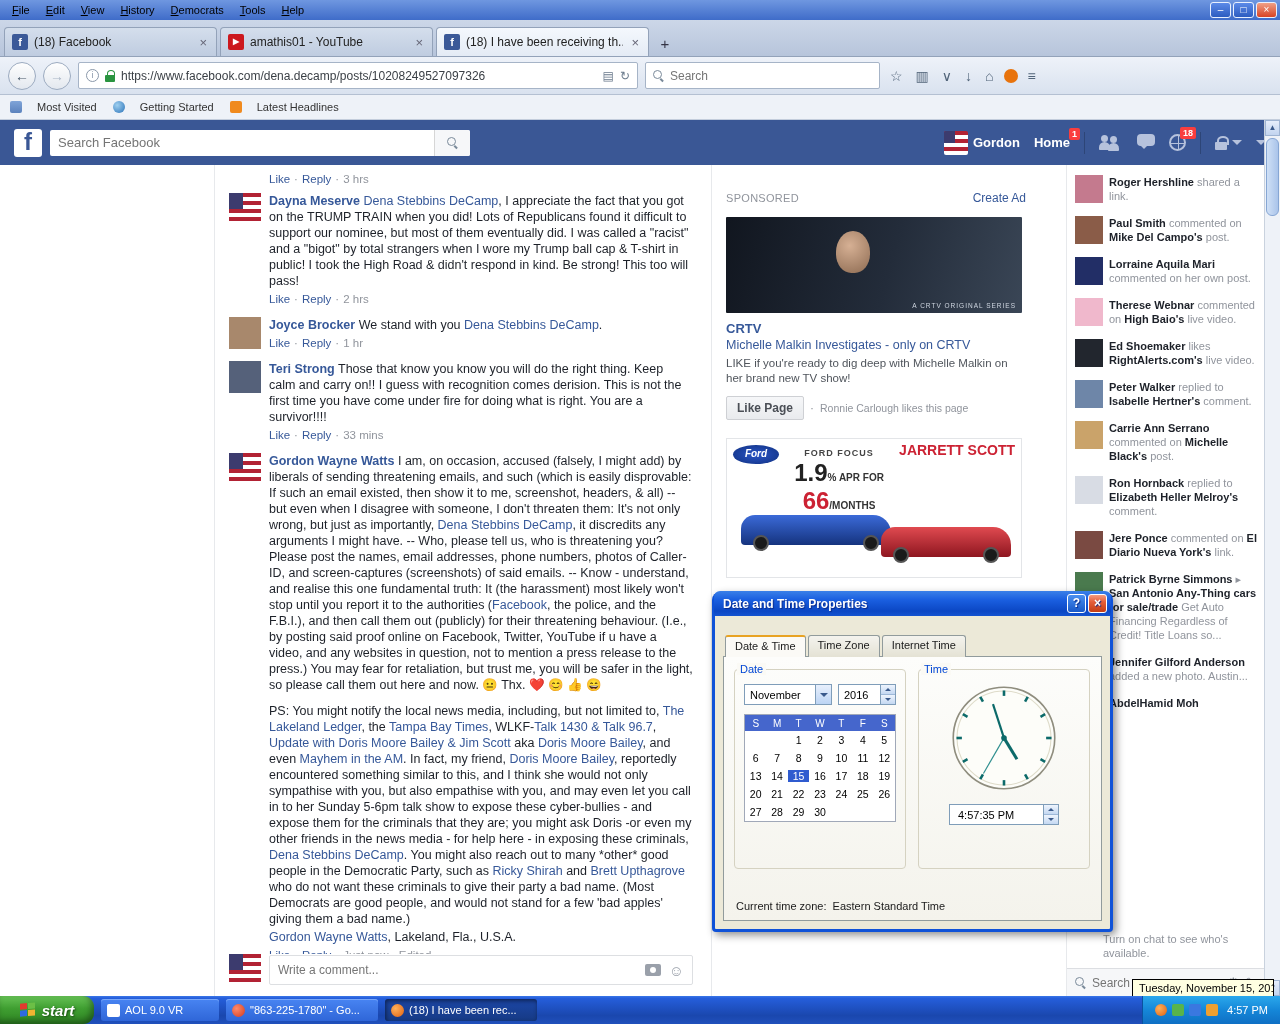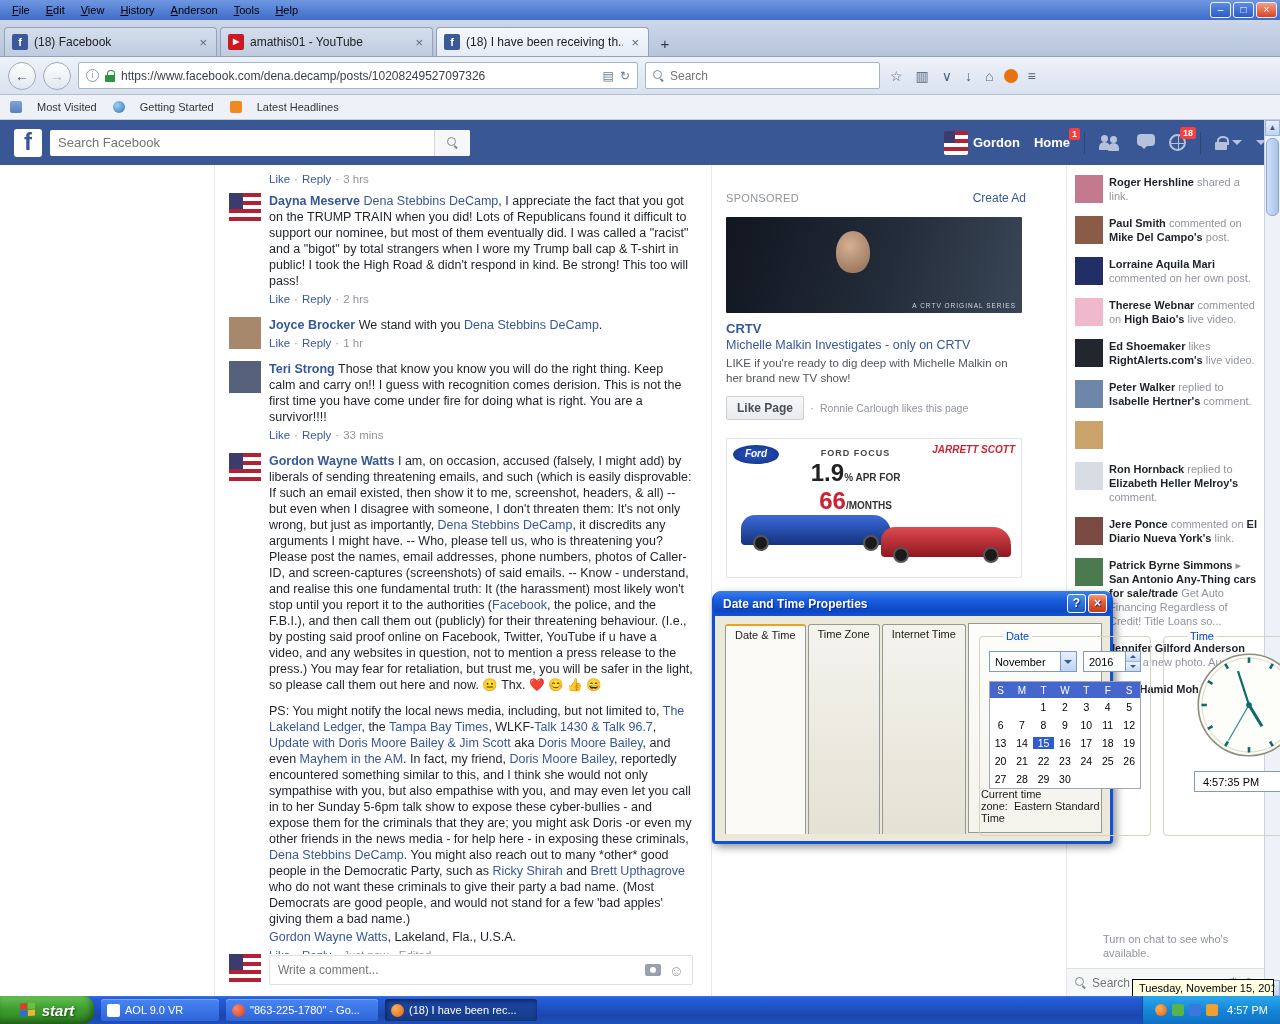--- a/index.html
+++ b/index.html
@@ -114,21 +114,21 @@
 .like-page-btn{background:linear-gradient(#f6f7f9,#e9ebee);border:1px solid #ced0d4;border-radius:2px;font-size:12px;font-weight:bold;color:#4b4f56;padding:4px 10px;font-family:"Liberation Sans",sans-serif;}
 .ad-social{color:#90949c;font-size:10.5px;}
 .ad-img2{width:296px;height:140px;background:#fff;border:1px solid #e3e5e8;position:relative;padding:6px;}
 .ford-row{display:flex;align-items:flex-start;gap:8px;}
 .ford-oval{width:46px;height:19px;border-radius:50%;background:radial-gradient(#2a55c8,#10307e);color:#fff;font-size:10px;font-style:italic;font-weight:bold;text-align:center;line-height:18px;flex:none;}
 .ford-mid{flex:1;text-align:center;}
 .ford-model{font-size:9px;font-weight:bold;color:#444;letter-spacing:1px;}
 .rate-line{font-size:10px;color:#333;font-weight:bold;}
 .rate-big{font-size:24px;color:#222;}
 .term-big{font-size:24px;color:#cc2233;}
-.dealer{flex:none;color:#cc2233;font-size:10px;font-weight:bold;text-align:center;line-height:10px;font-style:italic;}
+.dealer{flex:none;color:#cc2233;font-size:14px;font-weight:bold;text-align:center;line-height:10px;}
 .cars{position:absolute;left:8px;right:8px;bottom:8px;height:58px;}
 .car{position:absolute;height:30px;border-radius:14px 18px 4px 4px;}
 .car::before,.car::after{content:"";position:absolute;bottom:-6px;width:12px;height:12px;border-radius:50%;background:#1a1a1a;border:2px solid #555;}
 .car::before{left:12px;}
 .car::after{right:12px;}
 .car-blue{left:6px;top:4px;width:150px;background:linear-gradient(#3b6ad8,#15337e);}
 .car-red{right:2px;top:16px;width:130px;background:linear-gradient(#e04a50,#8e1620);}
 
 .ticker-col{position:absolute;left:1066px;top:0;bottom:0;width:198px;border-left:1px solid #e7e9ec;padding:10px 6px 0 8px;font-size:11px;line-height:14px;color:#90949c;}
 .tk{display:flex;gap:6px;margin-bottom:13px;}
@@ -151,33 +151,33 @@
 .chat-search{height:28px;background:#f6f7f9;border-top:1px solid #dcdee2;display:flex;align-items:center;gap:6px;padding:0 8px;}
 .chat-ico{color:#8a909a;font-size:13px;flex:none;}
 
 
 .scrollbar{position:absolute;right:0;top:120px;width:16px;height:876px;background:#eef2f8;border-left:1px solid #c9d2de;z-index:40;}
 .sb-btn{height:16px;background:linear-gradient(#e6eefb,#c2d4ef);border:1px solid #9fb4d2;color:#3a5a8c;font-size:8px;text-align:center;line-height:14px;}
 .sb-btn.down{position:absolute;bottom:0;left:0;right:0;}
 .sb-thumb{position:absolute;top:18px;left:1px;width:13px;height:78px;background:linear-gradient(90deg,#cfe0f6,#aac4ea);border:1px solid #86a6d4;border-radius:6px;}
 
 
-.xp-dialog{position:absolute;left:712px;top:592px;width:401px;height:252px;z-index:50;border-radius:8px 8px 4px 4px;background:#ece9d8;border:3px solid #0f52d8;border-top:none;box-shadow:3px 3px 8px rgba(0,0,0,.45);display:flex;flex-direction:column;}
+.xp-dialog{position:absolute;left:712px;top:592px;width:401px;height:340px;z-index:50;border-radius:8px 8px 4px 4px;background:#ece9d8;border:3px solid #0f52d8;border-top:none;box-shadow:3px 3px 8px rgba(0,0,0,.45);display:flex;flex-direction:column;gap:11px;}
 .xp-title{height:25px;border-radius:6px 6px 0 0;margin:-1px -1px 0 -1px;background:linear-gradient(180deg,#3a80e8 0%,#1a5fe0 35%,#0b47c4 80%,#1453d0 100%);display:flex;align-items:center;padding:0 4px 0 9px;color:#fff;font-weight:bold;font-size:12px;text-shadow:1px 1px 1px #0a2a8a;}
 .xp-title .ttl{flex:1;}
 .xp-tbtn{width:19px;height:19px;border-radius:3px;border:1px solid #fff;margin-left:2px;color:#fff;font-weight:bold;font-size:12px;text-align:center;line-height:17px;}
 .xp-help{background:linear-gradient(#4a90f0,#1858c8);}
 .xp-close{background:linear-gradient(#f39b7f,#e55f3a 40%,#c33c14);}
-.xp-body{flex:1;padding:7px 8px 8px;display:flex;}
+.xp-body{flex:1;padding:7px 8px 8px;display:flex;flex-direction:column;}
 .xp-tabs{display:flex;padding-left:2px;position:relative;top:1px;z-index:2;}
 .xp-tab{padding:3px 9px 4px;font-size:11px;border:1px solid #919b9c;border-bottom:none;border-radius:3px 3px 0 0;background:linear-gradient(#f4f3ee,#e4e2d4);margin-right:2px;color:#1a1a1a;}
 .xp-tab.active{background:#fbfaf6;border-top:2px solid #e8a323;padding-bottom:5px;}
 .xp-page{flex:1;border:1px solid #919b9c;background:linear-gradient(#fdfdfb,#f4f3ec);position:relative;}
 .grp{position:absolute;border:1px solid #d5d2c1;border-radius:4px;}
-.grp-label{position:absolute;top:-7px;left:23px;background:#fbfaf5;padding:0 3px;font-size:11px;color:#0046d5;}
+.grp-label{position:absolute;top:-7px;left:2px;background:#fbfaf5;padding:0 3px;font-size:11px;color:#0046d5;}
 .grp-date{left:10px;top:12px;width:172px;height:200px;padding:14px 9px 0;}
 .grp-time{left:194px;top:12px;width:172px;height:200px;padding:12px 9px 0;}
 .month-row{display:flex;gap:6px;}
 .month-select{flex:1;height:21px;background:#fff;border:1px solid #7f9db9;display:flex;align-items:center;font-size:11px;padding-left:5px;color:#000;}
 .dd-btn{margin-left:auto;width:16px;height:100%;background:linear-gradient(#e8f0fc,#bcd4f4);border-left:1px solid #7f9db9;display:flex;align-items:center;justify-content:center;}
 .dd-btn::after{content:"";border:4px solid transparent;border-top-color:#3a5a8c;margin-top:4px;}
 .year-spin{width:58px;height:21px;background:#fff;border:1px solid #7f9db9;display:flex;align-items:center;font-size:11px;padding-left:5px;}
 .spin-btns{margin-left:auto;width:15px;height:100%;display:flex;flex-direction:column;border-left:1px solid #7f9db9;}
 .spin-btns i{flex:1;background:linear-gradient(#eef4fd,#c4d8f2);position:relative;}
 .spin-btns i + i{border-top:1px solid #9db8d8;}
@@ -222,21 +222,21 @@
 .tray-tooltip{position:absolute;right:6px;bottom:27px;background:#ffffe1;border:1px solid #000;padding:2px 6px;font-size:11px;color:#000;z-index:99;max-width:142px;white-space:nowrap;overflow:hidden;}
 </style>
 </head>
 <body>
 
 <div class="menubar">
   <span class="menu-item">File</span>
   <span class="menu-item">Edit</span>
   <span class="menu-item">View</span>
   <span class="menu-item">History</span>
-  <span class="menu-item">Anderson</span>
+  <span class="menu-item">Democrats</span>
   <span class="menu-item">Tools</span>
   <span class="menu-item">Help</span>
   <span class="win-controls">
     <span class="win-btn">–</span>
     <span class="win-btn">□</span>
     <span class="win-btn close">×</span>
   </span>
 </div>
 
 <div class="tabbar">
@@ -462,20 +462,21 @@
     <div class="tk">
         <span class="av28"></span>
         <span class="tk-text"><b>Ed Shoemaker</b><span> likes </span><b>RightAlerts.com's</b><span> live video.</span></span>
       </div>
     <div class="tk">
         <span class="av28"></span>
         <span class="tk-text"><b>Peter Walker</b><span> replied to </span><b>Isabelle Hertner's</b><span> comment.</span></span>
       </div>
     <div class="tk">
         <span class="av28"></span>
+        <span class="tk-text"><b>Carrie Ann Serrano</b><span> commented on </span><b>Michelle Black's</b><span> post.</span></span>
       </div>
     <div class="tk">
         <span class="av28"></span>
         <span class="tk-text"><b>Ron Hornback</b><span> replied to </span><b>Elizabeth Heller Melroy's</b><span> comment.</span></span>
       </div>
     <div class="tk">
         <span class="av28"></span>
         <span class="tk-text"><b>Jere Ponce</b><span> commented on </span><b>El Diario Nueva York's</b><span> link.</span></span>
       </div>
     <div class="tk">

